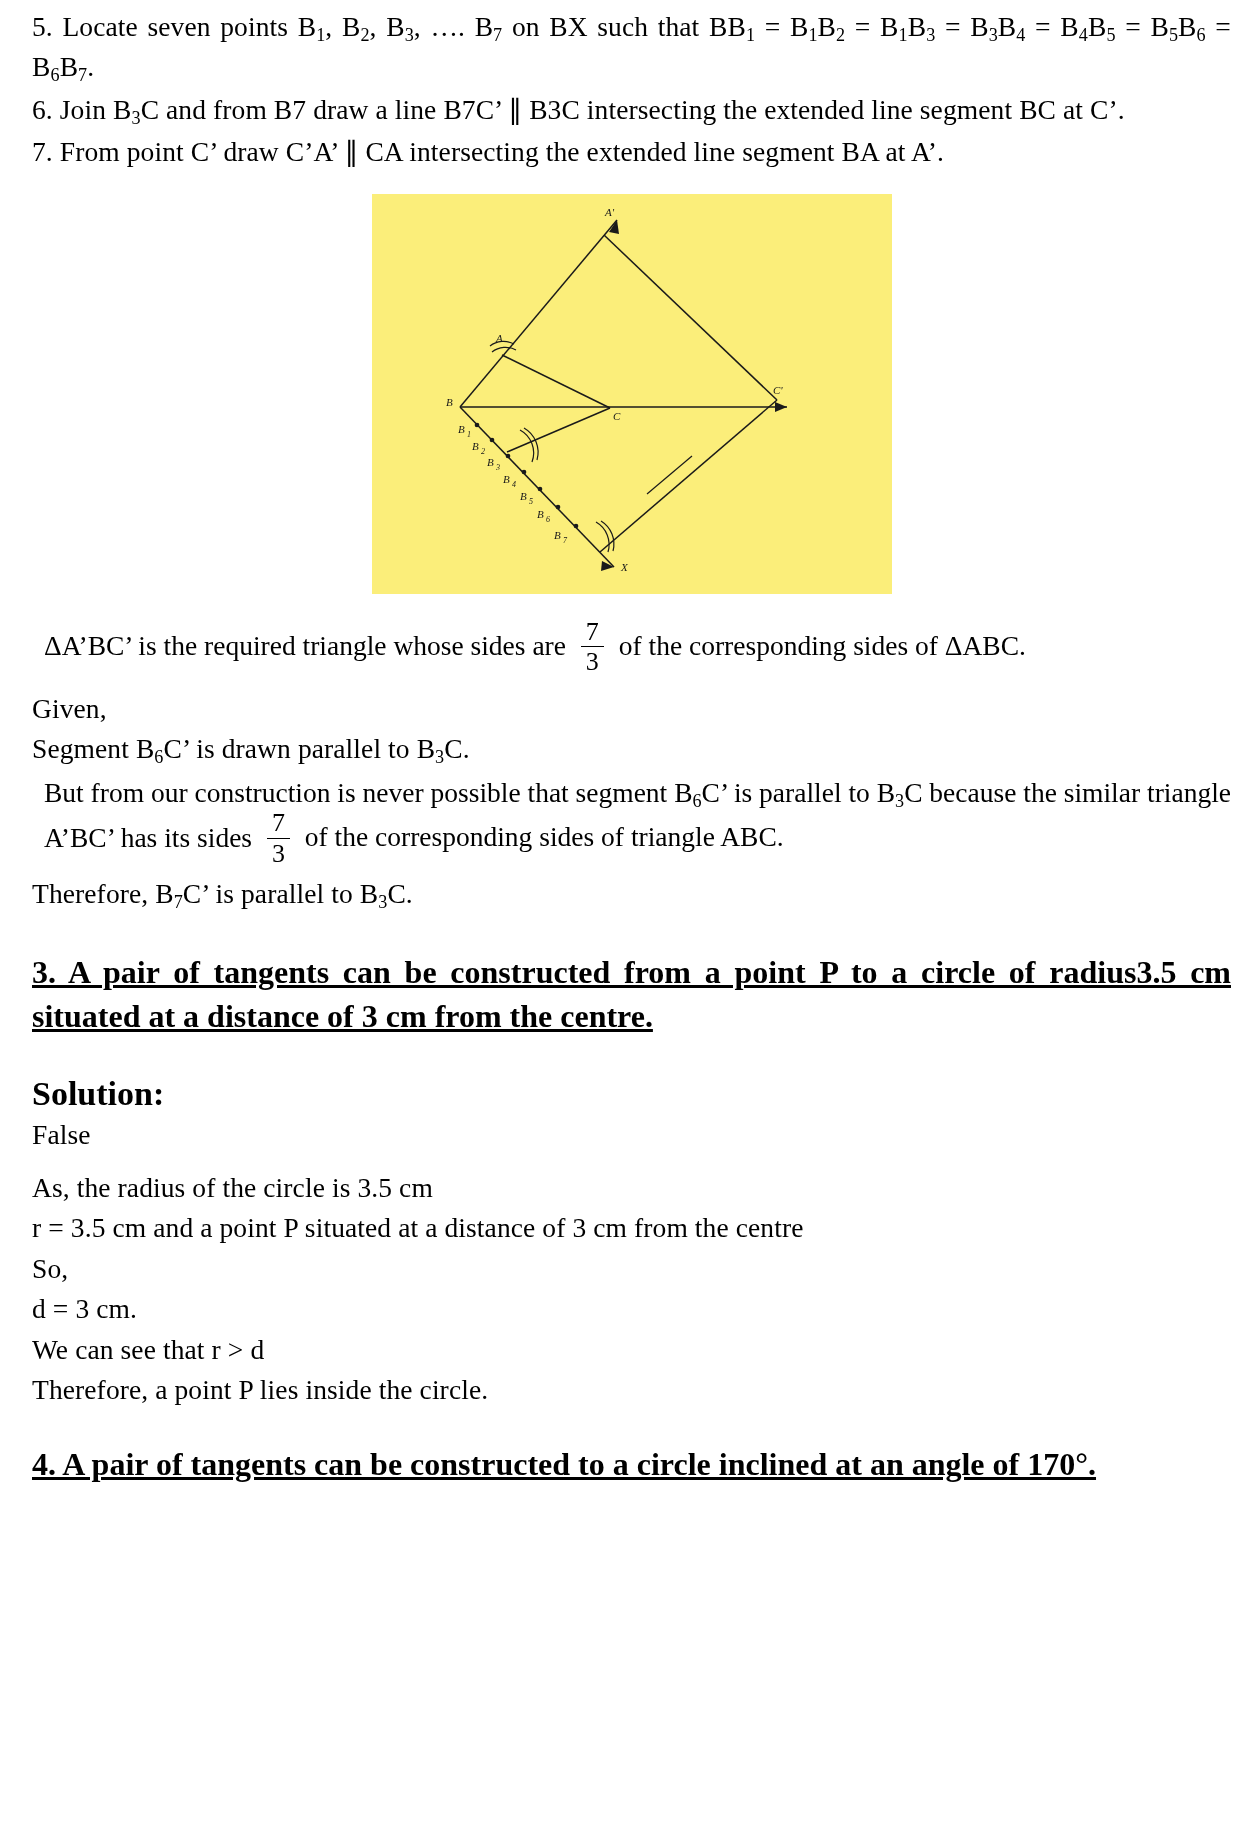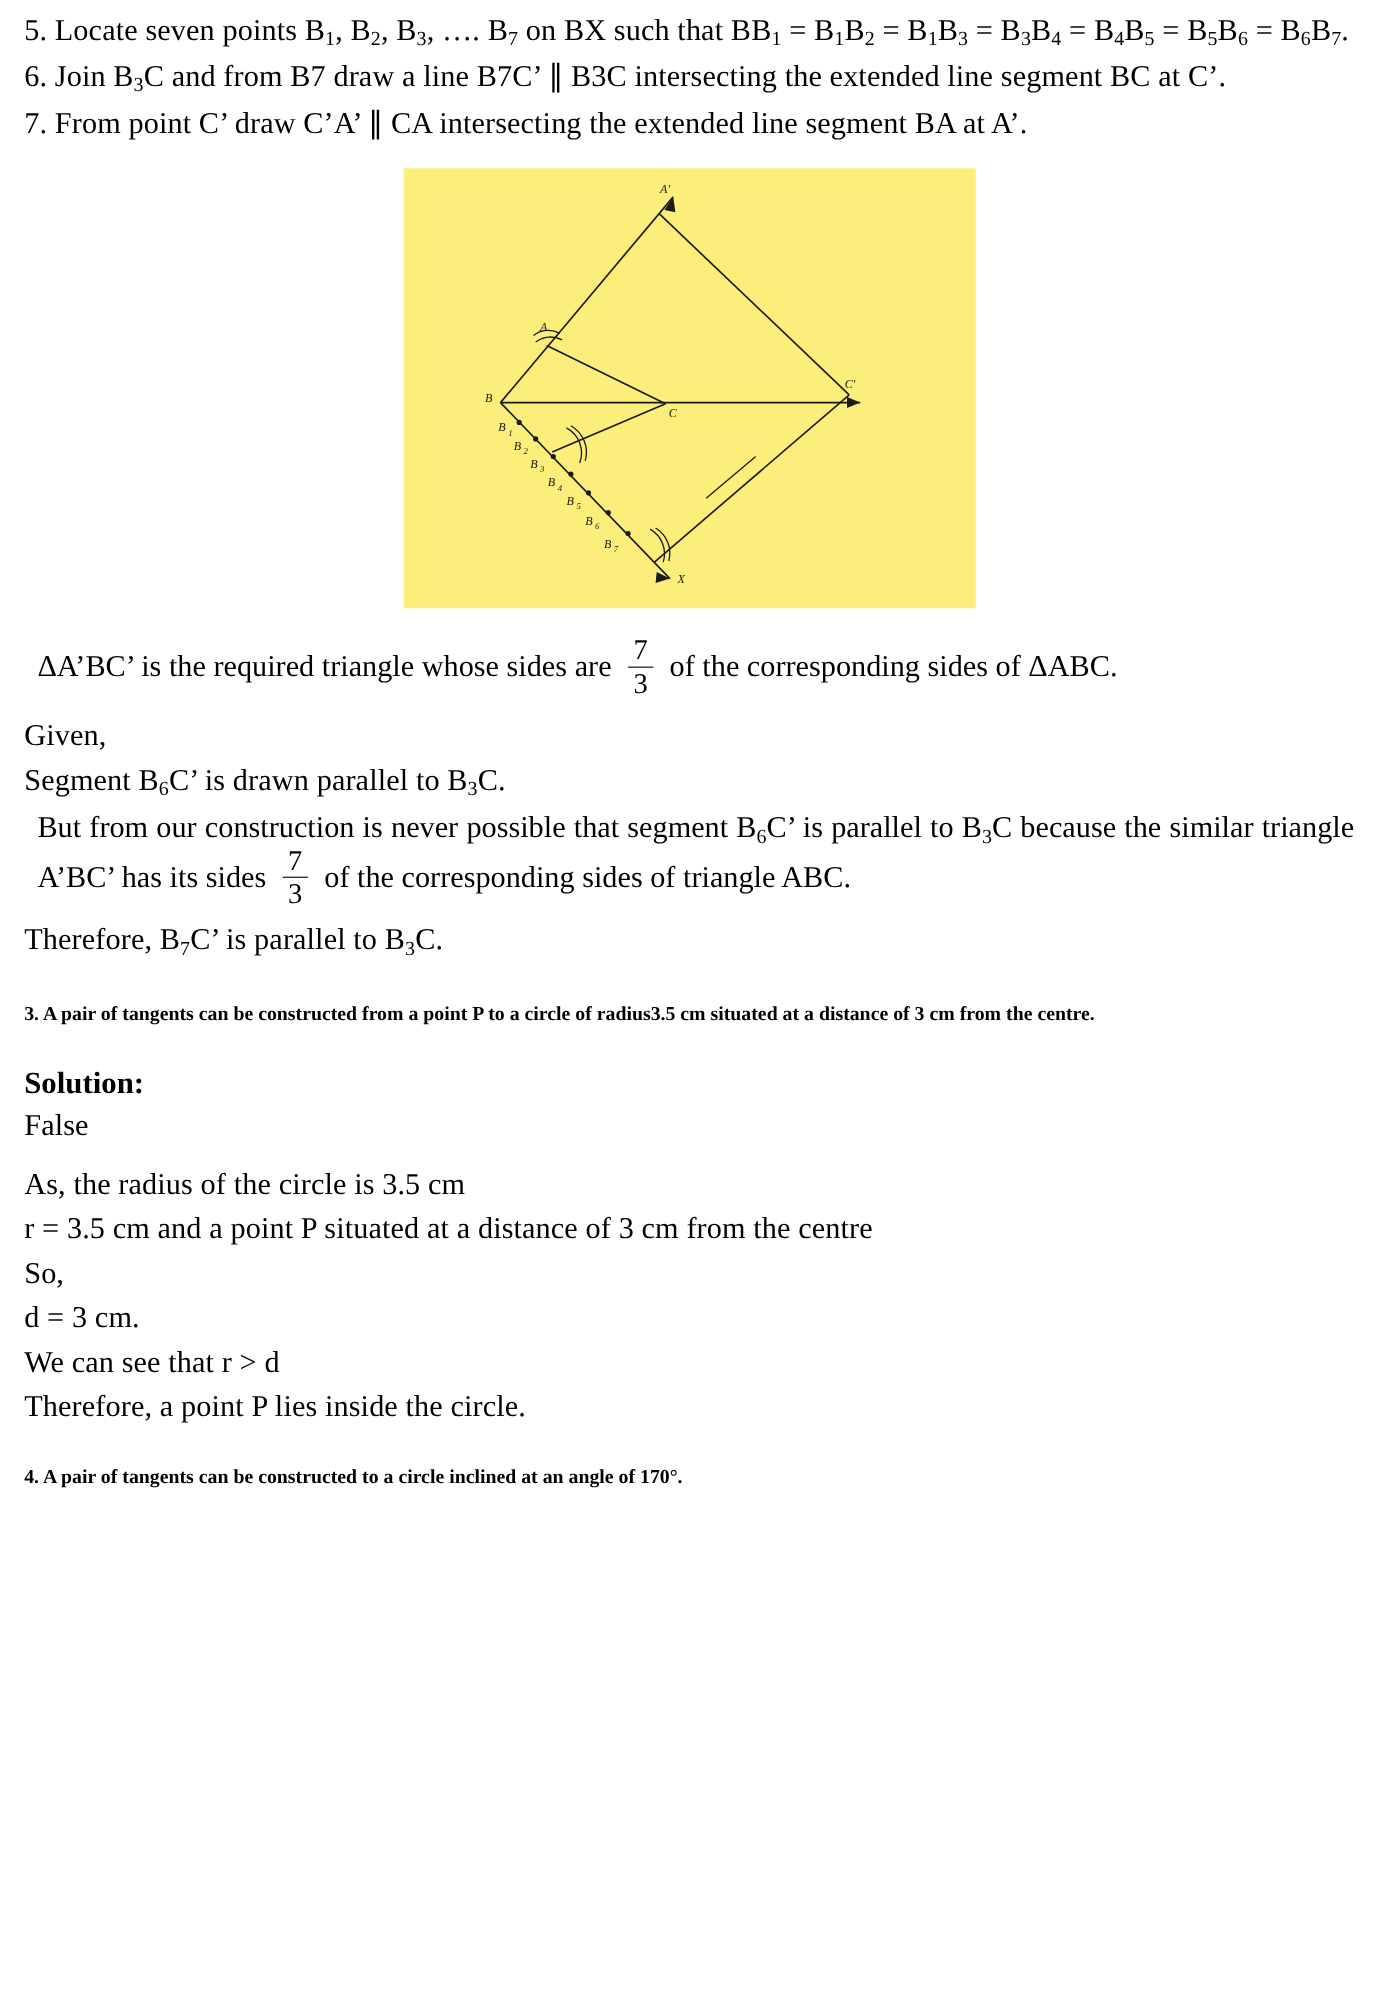--- a/index.html
+++ b/index.html
@@ -10,21 +10,21 @@
   body {
     width: 1253px;
     min-height: 1822px;
     font-family: "Liberation Serif", serif;
     color: #000000;
   }
   .page {
     width: 1253px;
     min-height: 1822px;
     box-sizing: border-box;
-    padding: 8px 22px 10px 22px;
+    padding: 8px 22px 10px 32px;
     position: relative;
   }
   .line {
     font-size: 27.5px;
     line-height: 1.40;
     margin: 0 0 2px 0;
     letter-spacing: 0.1px;
   }
   .justify {
     text-align: justify;
@@ -78,32 +78,33 @@
     padding: 0 5px;
   }
   .fracline {
     font-size: 27.5px;
     line-height: 1.15;
     margin: 6px 0 6px 12px;
     display: block;
   }
 
   h3.qhead {
-    font-size: 18px;
+    font-size: 32px;
     font-weight: bold;
     line-height: 1.38;
     margin: 34px 0 0 0;
     text-align: justify;
     text-align-last: left;
+    text-decoration: underline;
   }
   h3.qhead.last {
     margin-top: 32px;
   }
   h4.solhead {
-    font-size: 28px;
+    font-size: 34px;
     font-weight: bold;
     margin: 34px 0 0 0;
     line-height: 1.3;
   }
   .blocktext {
   }
 </style>
 </head>
 <body>
 

